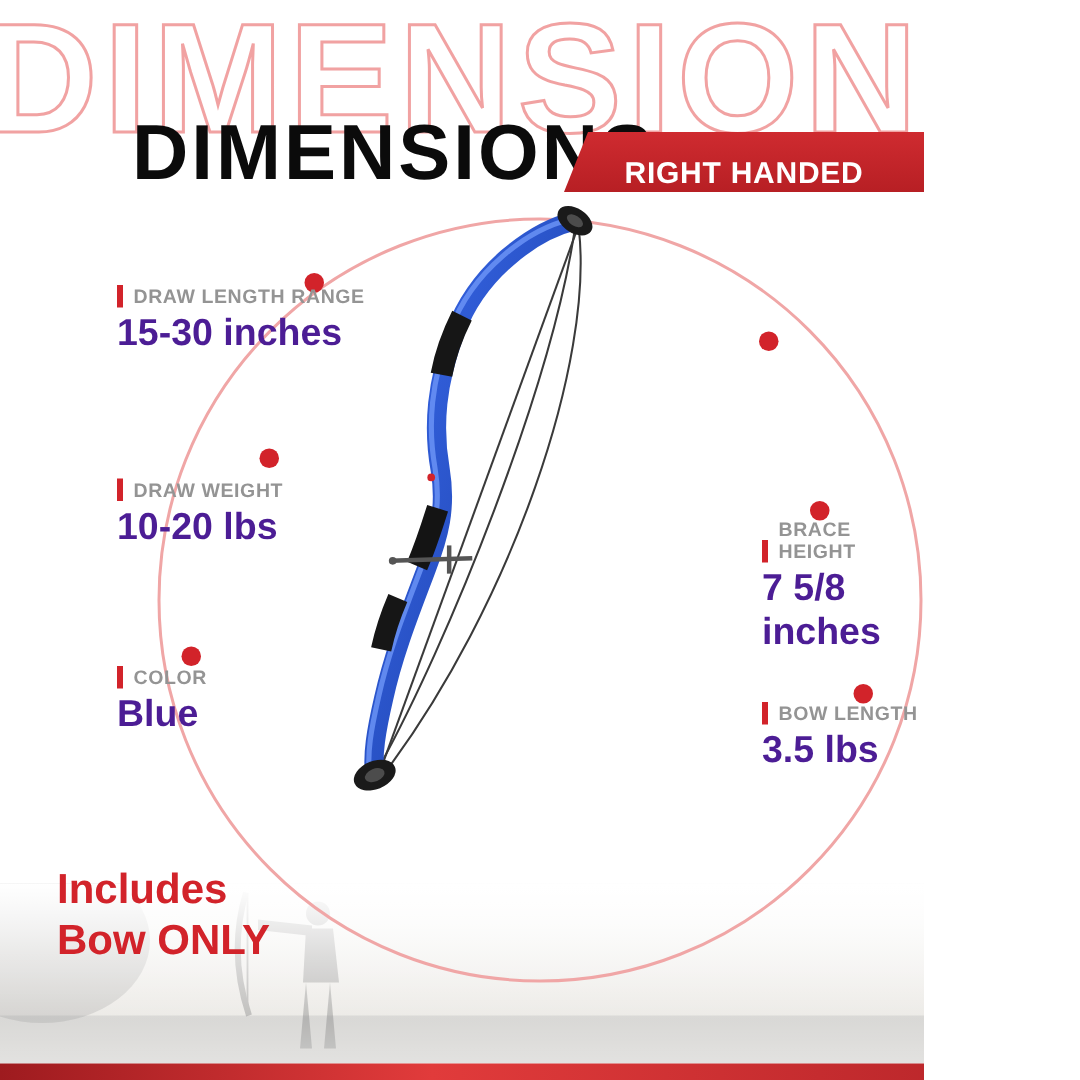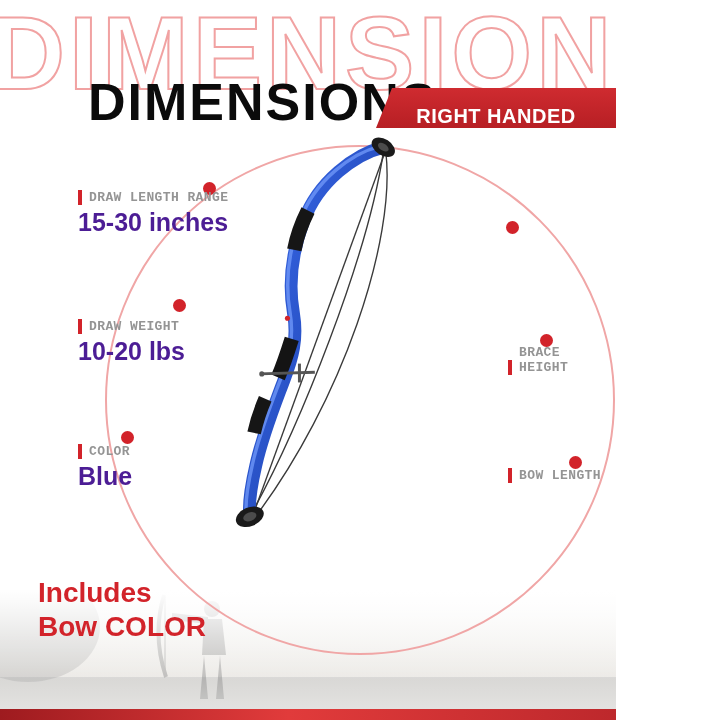--- a/index.html
+++ b/index.html
@@ -19,21 +19,21 @@
           clip-path:polygon(16px 0,100% 0,100% 100%,0 100%);
           display:flex;align-items:flex-end;justify-content:center;}
   .banner span{color:#fff;font-weight:bold;font-size:20px;letter-spacing:.5px;}
 
   .circle{position:absolute;left:105px;top:145px;width:510px;height:510px;
           border:2px solid #f0a6a6;border-radius:50%;z-index:3;box-sizing:border-box;}
 
   .dot{position:absolute;width:13px;height:13px;border-radius:50%;background:#d2232a;z-index:5;}
 
   .spec{position:absolute;z-index:6;}
-  .spec-label-row{display:flex;align-items:flex-end;gap:7px;font-family:Liberation Mono, monospace;}
+  .spec-label-row{display:flex;align-items:flex-end;gap:7px;}
   .tick{width:4px;height:15px;background:#d2232a;flex:0 0 auto;}
   .spec-label{font-size:13px;font-weight:bold;color:#949494;letter-spacing:.4px;}
   .spec-value{font-size:25px;font-weight:bold;color:#4c1d95;margin-top:3px;}
 
   .includes{position:absolute;left:38px;top:576px;z-index:6;
             font-size:28px;font-weight:bold;color:#d2232a;line-height:1.22;}
 
   .logo{position:absolute;left:492px;top:556px;width:210px;z-index:6;text-align:center;}
   .gmark{width:52px;height:52px;display:block;margin:0 auto 4px auto;}
   .brand{font-size:25px;font-weight:bold;color:#3f3f3f;letter-spacing:5px;}
@@ -143,29 +143,31 @@
       <span class="spec-label">COLOR</span>
     </div>
     <div class="spec-value">Blue</div>
   </div>
 
   <div class="spec" style="left:508px;top:345px;">
     <div class="spec-label-row">
       <span class="tick"></span>
       <span class="spec-label">BRACE HEIGHT</span>
     </div>
+    <div class="spec-value">7 5/8 inches</div>
   </div>
   <div class="spec" style="left:508px;top:468px;">
     <div class="spec-label-row">
       <span class="tick"></span>
       <span class="spec-label">BOW LENGTH</span>
     </div>
+    <div class="spec-value">3.5 lbs</div>
   </div>
 
   <div class="includes">
     <div>Includes</div>
-    <div>Bow COLOR</div>
+    <div>Bow ONLY</div>
   </div>
 
 
   <div class="redbar"></div>
 
 </div>
 
 </body></html>

